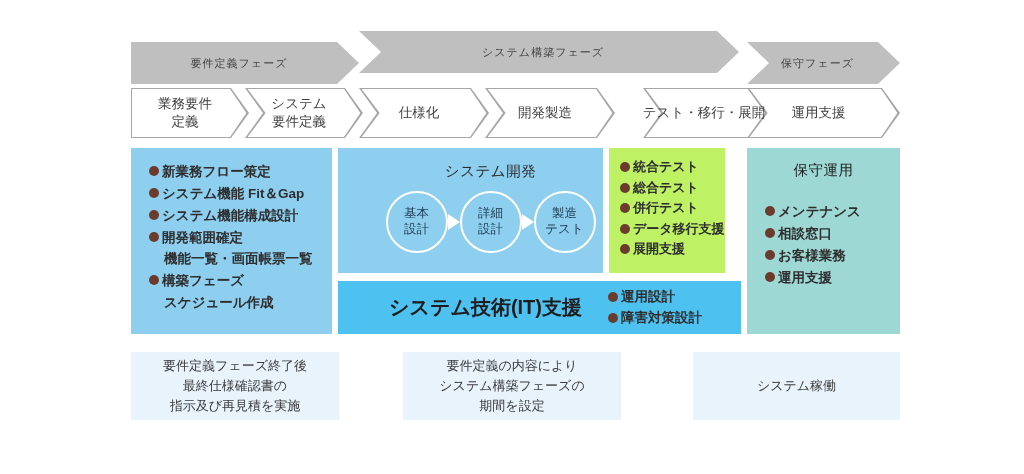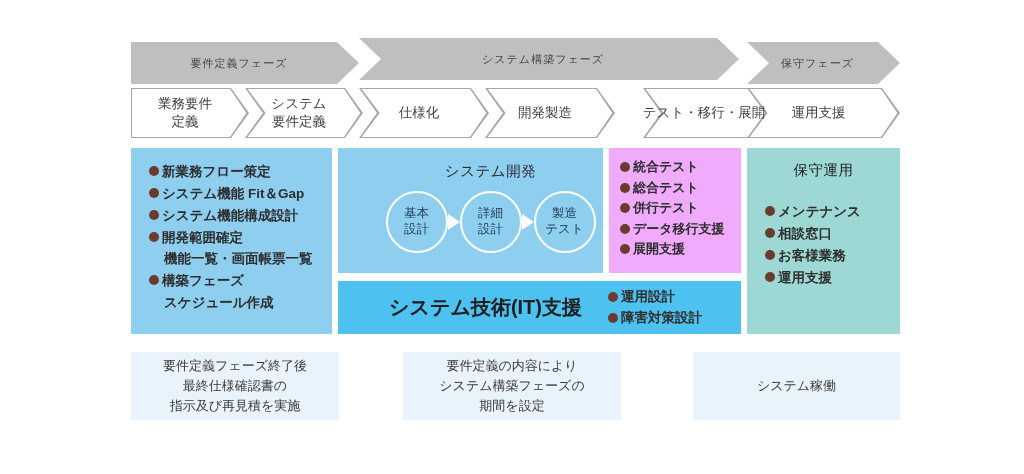--- a/index.html
+++ b/index.html
@@ -22,21 +22,21 @@
     display: flex;
     align-items: center;
     justify-content: center;
     color: #3f3f3f;
     font-size: 11px;
     letter-spacing: 1px;
   }
   .banner span { position: relative; left: -6px; }
   .banner.b1 { left: 131px; top: 42px; width: 228px;
     clip-path: polygon(0 0, calc(100% - 22px) 0, 100% 50%, calc(100% - 22px) 100%, 0 100%); }
-  .banner.b2 { left: 359px; top: 38px; width: 380px;
+  .banner.b2 { left: 359px; top: 31px; width: 380px;
     clip-path: polygon(0 0, calc(100% - 22px) 0, 100% 50%, calc(100% - 22px) 100%, 0 100%, 22px 50%); font-family: Liberation Serif, serif; }
   .banner.b3 { left: 747px; top: 42px; width: 153px;
     clip-path: polygon(0 0, calc(100% - 22px) 0, 100% 50%, calc(100% - 22px) 100%, 0 100%, 22px 50%); }
 
   
   .subchev {
     position: absolute;
     top: 88px;
     height: 50px;
     font-size: 13.5px;
@@ -127,22 +127,22 @@
   }
   .arrow-tri {
     width: 0; height: 0;
     border-top: 8px solid transparent;
     border-bottom: 8px solid transparent;
     border-left: 12px solid #ffffff;
   }
 
   
   .panel-test {
-    left: 609px; top: 148px; width: 132px; height: 125px;
-    background: #f0abfc;
+    left: 609px; top: 148px; width: 116px; height: 125px;
+    background: #bef264;
   }
   .panel-test .bullets { position: absolute; left: 11px; top: 9px; }
   .panel-test .bullets li { font-size: 13px; line-height: 1.58; }
 
   
   .panel-it {
     left: 338px; top: 281px; width: 403px; height: 53px;
     background: #4dc1f0;
     display: flex; align-items: center;
   }

